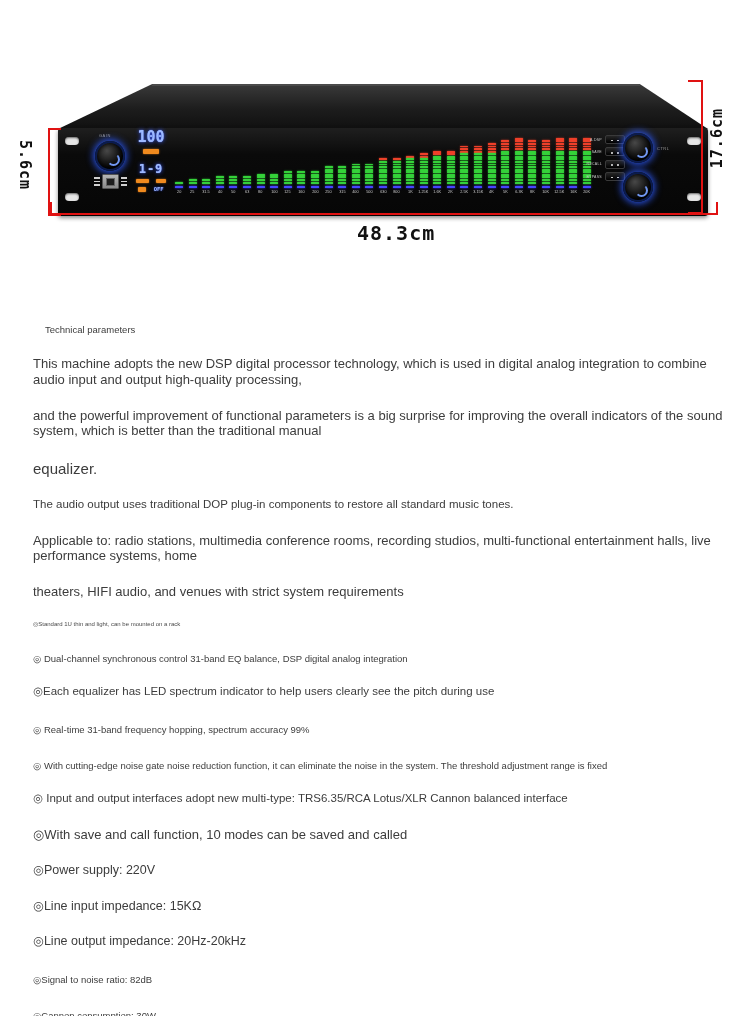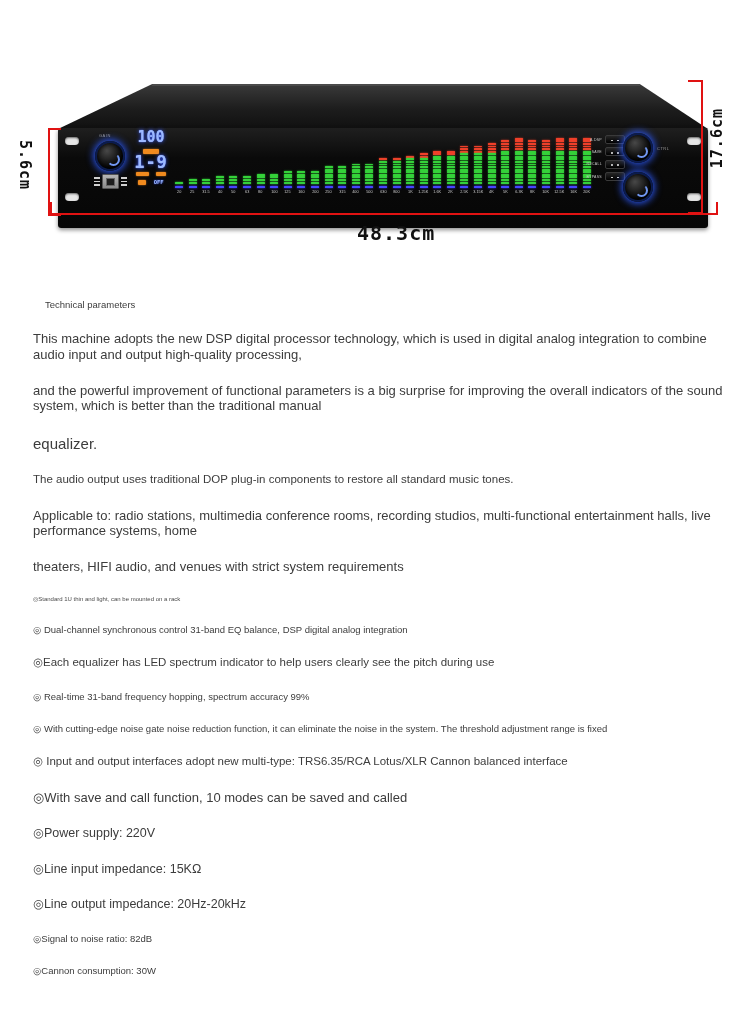--- a/index.html
+++ b/index.html
@@ -8,42 +8,42 @@
           font-family:"Liberation Sans", sans-serif; color:#383838; }
 
   
   .figure { position:absolute; inset:0; height:265px; }
 
   .chassis-top { position:absolute; left:58px; top:84px; width:650px; height:45px;
     background:linear-gradient(180deg,#3a3a3a 0%,#1d1d1d 55%,#101010 100%);
     clip-path:polygon(14.5% 0, 89.5% 0, 100% 100%, 0 100%); }
   .chassis-top::before { content:""; position:absolute; left:14.5%; right:10.5%; top:0; height:2px; background:#4a4a4a; }
 
-  .front-panel { position:absolute; left:58px; top:128px; width:650px; height:100px;
+  .front-panel { position:absolute; left:58px; top:128px; width:650px; height:88px;
     background:linear-gradient(180deg,#1f1f1f 0%,#0a0a0a 30%,#060606 100%);
     border-radius:3px; box-shadow:0 2px 4px rgba(0,0,0,.45); }
 
   .hole { position:absolute; width:14px; height:8px; background:#e6e6e6; border-radius:4px;
           box-shadow:inset 0 1px 2px rgba(0,0,0,.55); }
 
   .panel-label { position:absolute; font-size:4px; color:#9a9a9a; letter-spacing:.5px; }
 
   .knob { position:absolute; border-radius:50%;
     background:radial-gradient(circle at 38% 30%, #484848 0%, #1a1a1a 45%, #000 75%);
     border:2px solid #0b1b4d;
     box-shadow:0 0 7px 2px rgba(45,90,255,.85), inset 0 0 5px #000; }
   .knob::after { content:""; position:absolute; right:3px; bottom:3px; width:9px; height:9px;
     border-radius:50%; border:2px solid rgba(120,160,255,.95); border-top-color:transparent;
     border-left-color:transparent; filter:blur(.4px); }
 
   .display { position:absolute; left:70px; top:2px; width:46px; text-align:center; }
   .seg { font-family:"DejaVu Sans Mono", monospace; font-weight:bold; color:#9db9ff;
          text-shadow:0 0 4px #3050ff, 0 0 1px #9db9ff; }
   .seg-value { font-size:15px; line-height:15px; }
-  .seg-preset { font-size:17px; line-height:11px; letter-spacing:1px; margin-top:3px; }
+  .seg-preset { font-size:12px; line-height:11px; letter-spacing:1px; margin-top:10px; }
   .pill { display:inline-block; height:4.5px; background:#f08a1e; border-radius:1px;
           box-shadow:0 0 2px rgba(240,138,30,.8); vertical-align:middle; }
   .pill-row { margin-top:2.5px; line-height:5px; }
   .off-text { font-family:"DejaVu Sans Mono", monospace; font-weight:bold; font-size:5.5px;
               color:#9db9ff; text-shadow:0 0 2px #3050ff; vertical-align:middle; margin-left:3px; }
 
   .usb { position:absolute; left:36px; top:46px; display:flex; align-items:center; gap:2px; }
   .dashes { display:flex; flex-direction:column; gap:2px; }
   .dash { width:6px; height:1.5px; background:#cfcfcf; }
   .usb-port { width:17px; height:15px; background:linear-gradient(#b5b5b5,#8a8a8a);
@@ -73,21 +73,21 @@
   .dim-line, .dim-tick { position:absolute; background:#e01212; }
   .dim-label { position:absolute; font-family:"DejaVu Sans Mono", monospace; font-weight:bold; color:#111; }
   .dim-label.vert-down { writing-mode:vertical-rl; font-size:15px; letter-spacing:1px; }
   .dim-label.vert-up { writing-mode:vertical-rl; transform:rotate(180deg); font-size:15px; letter-spacing:1px; }
   .dim-label.horiz { font-size:20px; letter-spacing:1px; }
 
   
   .content { position:absolute; top:299px; left:33px; right:22px; }
   .item { margin-bottom:21px; line-height:1.18; color:#3c3c3c; }
   .item.xs  { font-size:6px;   color:#4a4a4a; }
-  .item.sm  { font-size:9.5px; }
+  .item.sm  { font-size:9.5px;margin-top:25px; }
   .item.md  { font-size:13px;}
   .item.lg  { font-size:11.5px;}
   .item.xl  { font-size:12.5px;}
   .item.xxl { font-size:15px;  }
   .item.indent { padding-left:12px; }
 </style>
 </head>
 <body>
 
 <div class="page">

